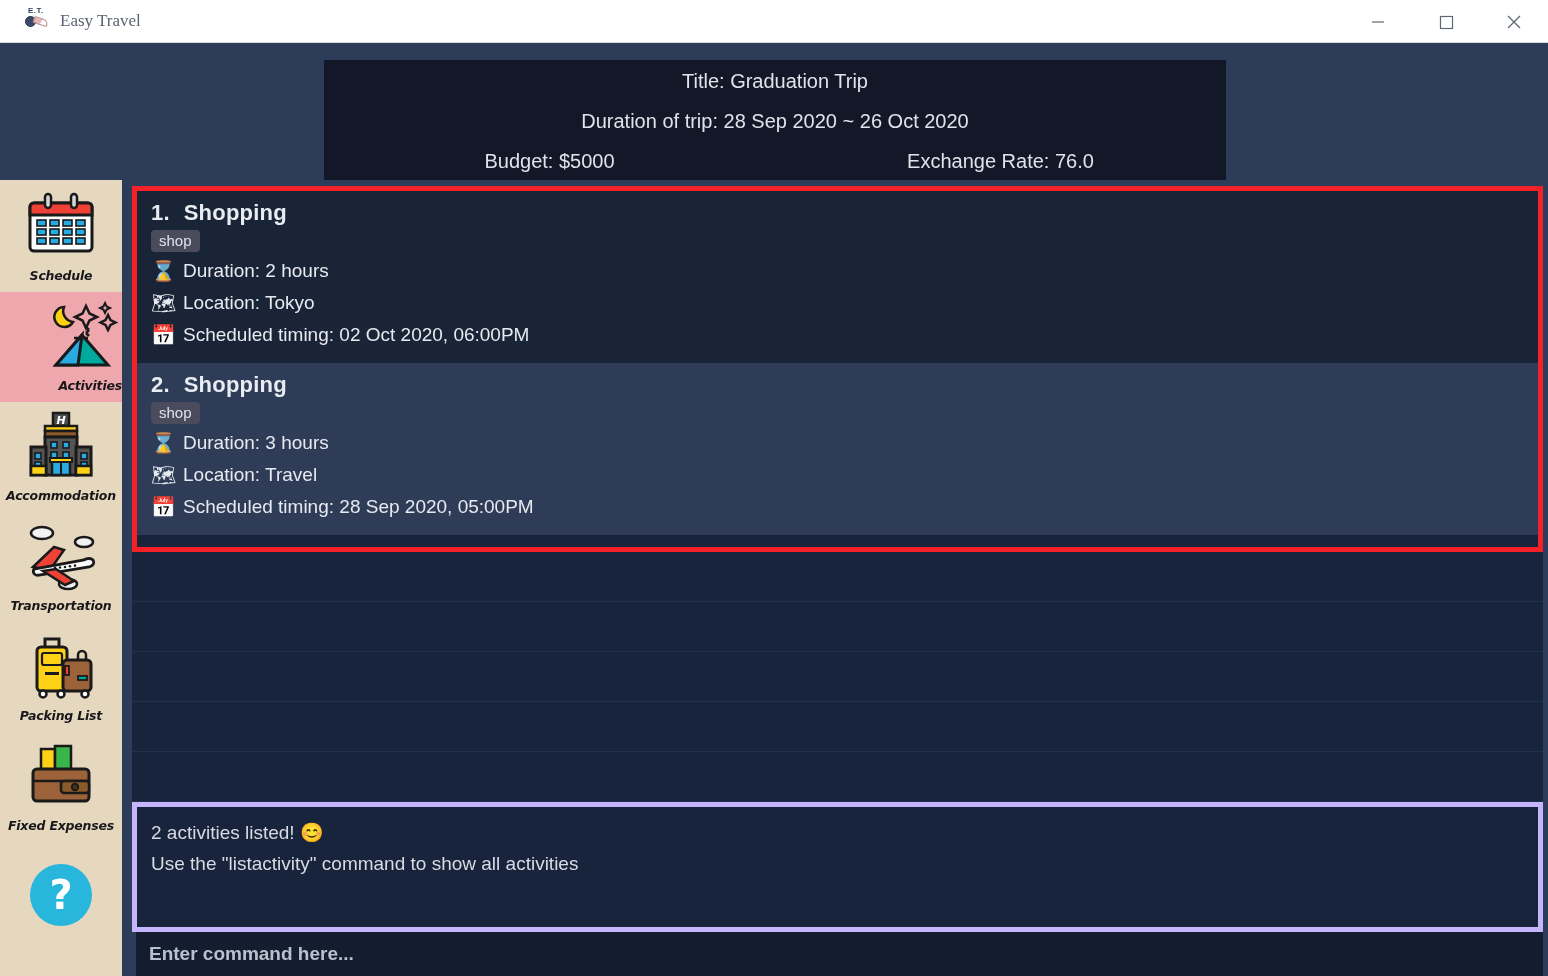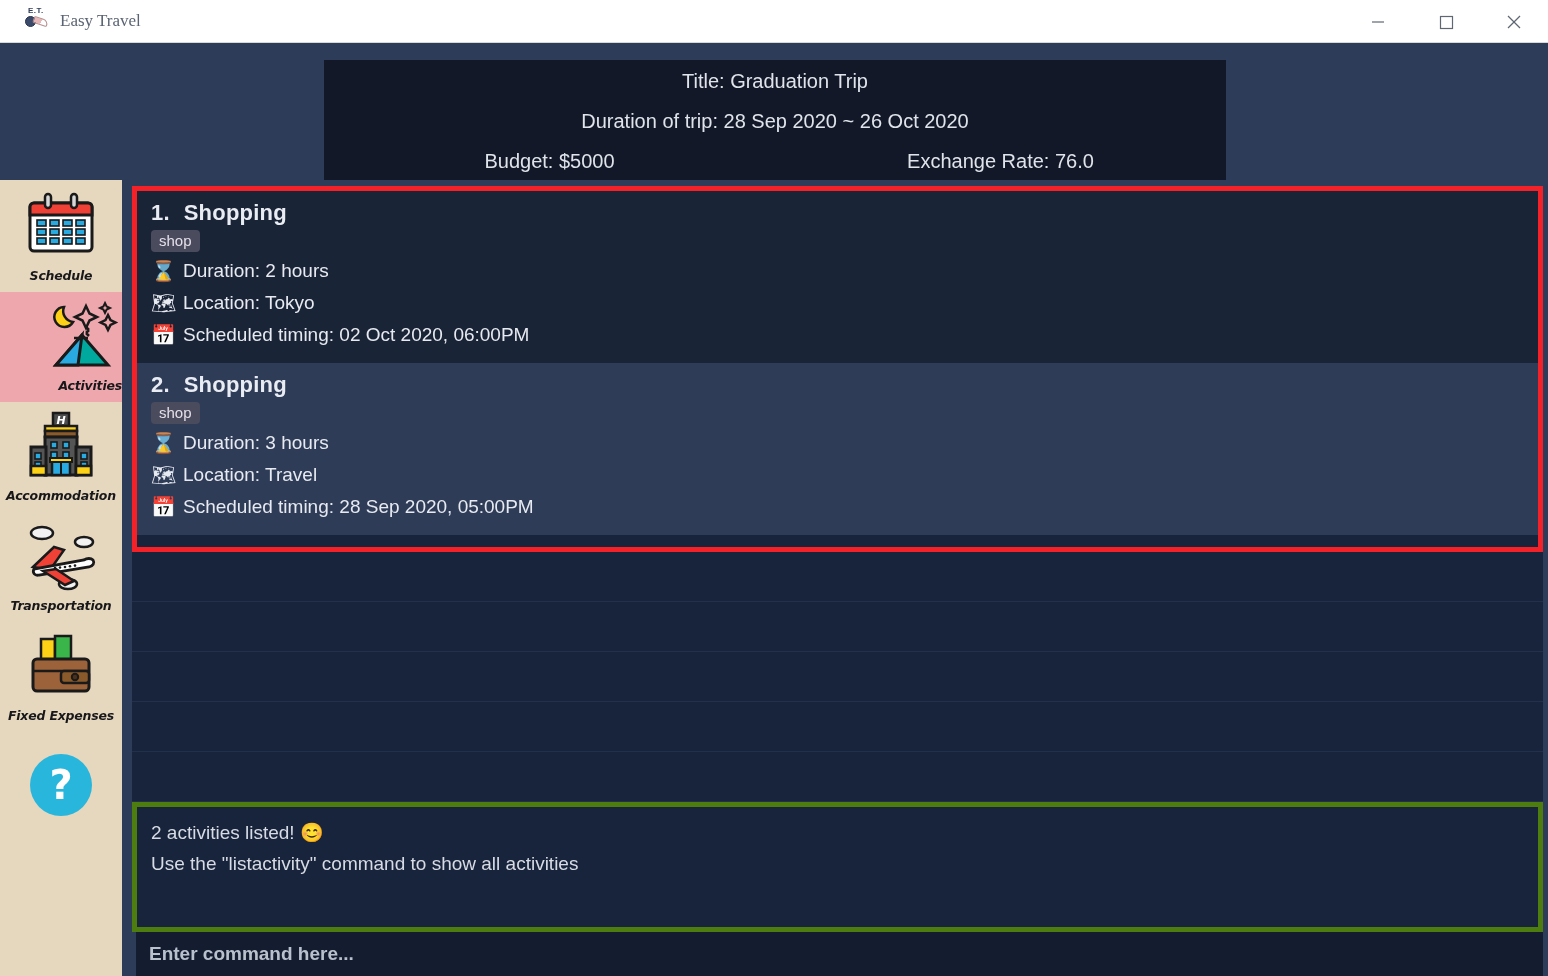--- a/index.html
+++ b/index.html
@@ -230,21 +230,21 @@
     background: #18233c;
     margin-top: 0px;
   }
   .filler-row {
     height: 50px;
     border-bottom: 1px solid #22304c;
   }
 
   
   #output-outline {
-    border: 5px solid #4d7c0f;
+    border: 5px solid #c4b5fd;
     height: 138px;
     background: #18233c;
     padding: 10px 14px;
     color: #d6dbe4;
     font-size: 19px;
     line-height: 31px;
   }
 
   
   #cmd-wrap {
@@ -390,20 +390,36 @@
             <circle cx="34" cy="47" r="1.3"></circle>
             <circle cx="39" cy="46.5" r="1.3"></circle>
             <circle cx="44" cy="46" r="1.3"></circle>
             <circle cx="49" cy="45.3" r="1.3"></circle>
             <circle cx="54" cy="44.6" r="1.3"></circle>
           </g>
       </svg>
       <div class="side-label">Transportation</div>
     </div>
 
+    <div class="side-item">
+      <svg class="side-ico" viewBox="0 0 80 72">
+        <path d="M24 8h14v10H24z" fill="none" stroke="#1a1a1a" stroke-width="3"></path>
+        <rect x="16" y="16" width="30" height="44" rx="4" fill="#fcd116" stroke="#1a1a1a" stroke-width="3"></rect>
+        <rect x="21" y="22" width="20" height="12" rx="2" fill="none" stroke="#1a1a1a" stroke-width="2.2"></rect>
+        <rect x="24" y="41" width="14" height="3" fill="#1a1a1a"></rect>
+        <rect x="42" y="29" width="28" height="31" rx="4" fill="#9c6239" stroke="#1a1a1a" stroke-width="3"></rect>
+        <rect x="44" y="35" width="4" height="9" fill="#ef4136" stroke="#1a1a1a" stroke-width="1.8"></rect>
+        <rect x="57" y="45" width="9" height="4" fill="#00a99d" stroke="#1a1a1a" stroke-width="1.8"></rect>
+        <path d="M57 29v-5a4 4 0 0 1 8 0v5" fill="none" stroke="#1a1a1a" stroke-width="2.5"></path>
+        <circle cx="22" cy="63" r="3.5" fill="#fff" stroke="#1a1a1a" stroke-width="2.5"></circle>
+        <circle cx="40" cy="63" r="3.5" fill="#fff" stroke="#1a1a1a" stroke-width="2.5"></circle>
+        <circle cx="64" cy="63" r="3.5" fill="#fff" stroke="#1a1a1a" stroke-width="2.5"></circle>
+      </svg>
+      <div class="side-label">Packing List</div>
+    </div>
 
     <div class="side-item">
       <svg class="side-ico" viewBox="0 0 80 72">
         <rect x="20" y="8" width="14" height="22" fill="#fcd116" stroke="#1a1a1a" stroke-width="2.5"></rect>
         <rect x="34" y="5" width="16" height="25" fill="#39b54a" stroke="#1a1a1a" stroke-width="2.5"></rect>
         <rect x="12" y="28" width="56" height="32" rx="4" fill="#9c6239" stroke="#1a1a1a" stroke-width="3"></rect>
         <path d="M12 40h56" stroke="#1a1a1a" stroke-width="2.5"></path>
         <rect x="40" y="40" width="28" height="12" rx="3" fill="#8a5a2b" stroke="#1a1a1a" stroke-width="2.5"></rect>
         <circle cx="54" cy="46" r="3.2" fill="#4d3018" stroke="#1a1a1a" stroke-width="2"></circle>
       </svg>

